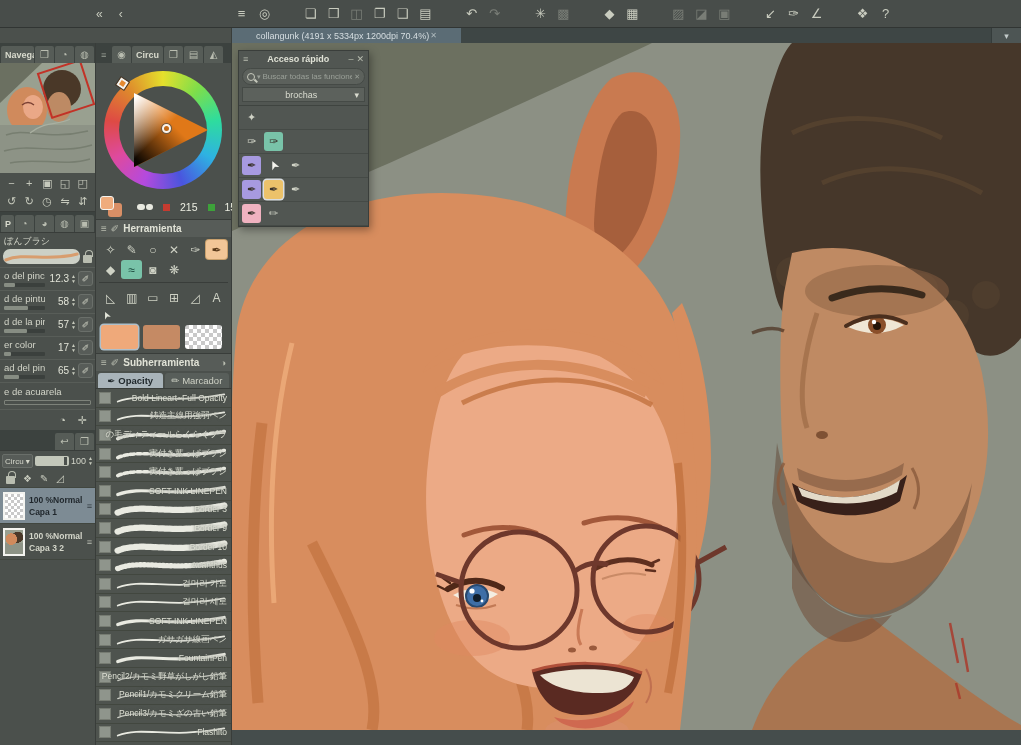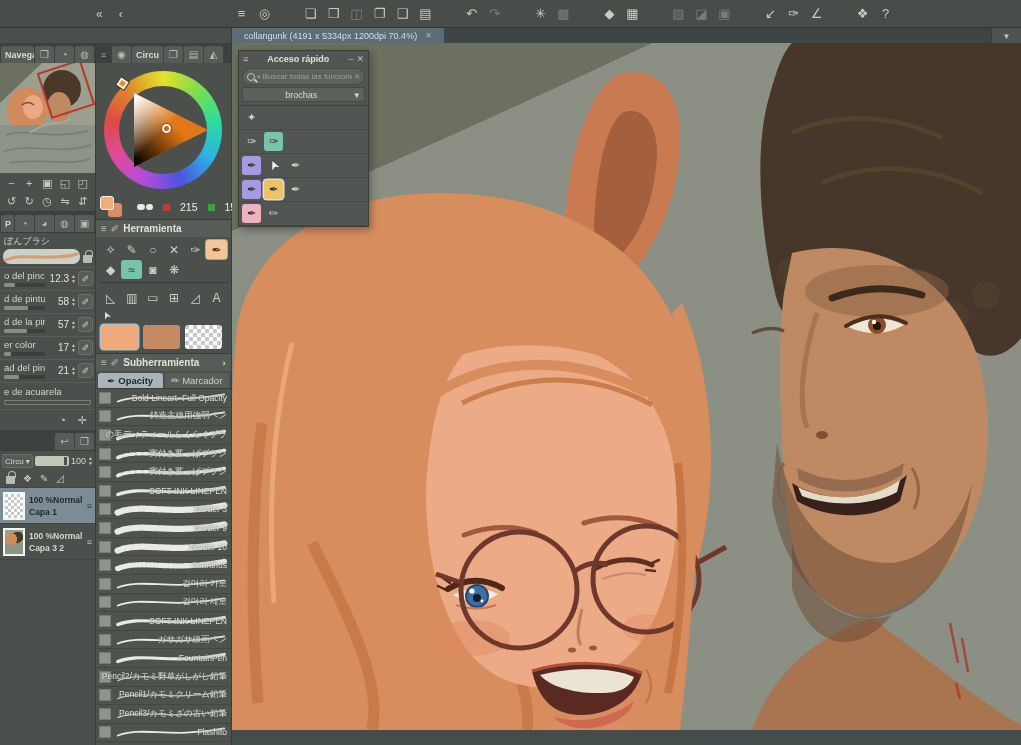--- a/index.html
+++ b/index.html
@@ -10,21 +10,21 @@
   
   .toolbar { height:28px; min-height:28px; background:#484d4a; display:flex; align-items:center; border-bottom:1px solid #313533; }
   .tb-left { width:230px; min-width:230px; display:flex; align-items:center; padding-left:96px; gap:16px; color:#c9ccbf; font-size:12px; }
   .ti { width:23px; height:22px; display:flex; align-items:center; justify-content:center; font-size:13px; color:#c9ccbf; border-radius:3px; }
   .ti.s-dim { opacity:.38; }
   .tb-icons { display:flex; align-items:center; }
 
   
   .tabbar { height:15px; min-height:15px; background:#3e4645; display:flex; }
   .tabbar .spacer-l { width:232px; min-width:232px; background:#4b504c; border-right:1px solid #393d3a; }
-  .doc-tab { background:#5b6c75; color:#d6dee1; font-size:9px; display:flex; align-items:center; gap:8px; padding:0 12px; }
+  .doc-tab { background:#5b6c75; color:#d6dee1; font-size:9px; display:flex; align-items:center; gap:1px; padding:0 24px; }
   .doc-tab .x { font-size:8px; color:#aeb9bd; }
   .tab-chevron { margin-left:auto; width:30px; display:flex; align-items:center; justify-content:center; background:#4d5554; color:#c2cac9; font-size:9px; border-left:1px solid #353c3b; }
 
   
   .workspace { flex:1; display:flex; min-height:0; }
   .col-a { width:96px; min-width:96px; background:#4b504c; border-right:1px solid #393d3a; display:flex; flex-direction:column; }
   .col-b { width:136px; min-width:136px; background:#4b504c; border-right:1px solid #393d3a; display:flex; flex-direction:column; }
 
   .ptabs { height:20px; min-height:20px; background:#3c423f; display:flex; align-items:flex-end; gap:1px; padding:2px 1px 0; }
   .ptab { background:#565c57; height:17px; display:flex; align-items:center; padding:0 4px; font-size:9px; font-weight:bold; color:#d8dacd; border-radius:2px 2px 0 0; white-space:nowrap; overflow:hidden; }
@@ -332,21 +332,21 @@
               <div class="sl-btn">✐</div>
             </div>
 
             <div class="sl-row">
               <div class="sl-main">
                 <div class="sl-label">ad del pincel</div>
                 <div class="sl-bar">
                   <div class="sl-fill" style="width: 37%;"></div>
                 </div>
               </div>
-              <div class="sl-val">21</div>
+              <div class="sl-val">65</div>
               <div class="stepper">
                 <span>▲</span>
                 <span>▼</span>
               </div>
               <div class="sl-btn">✐</div>
             </div>
           </div>
         <div class="wc-row">
           <div class="sl-label">e de acuarela</div>
           <div class="wc-bar"></div>

